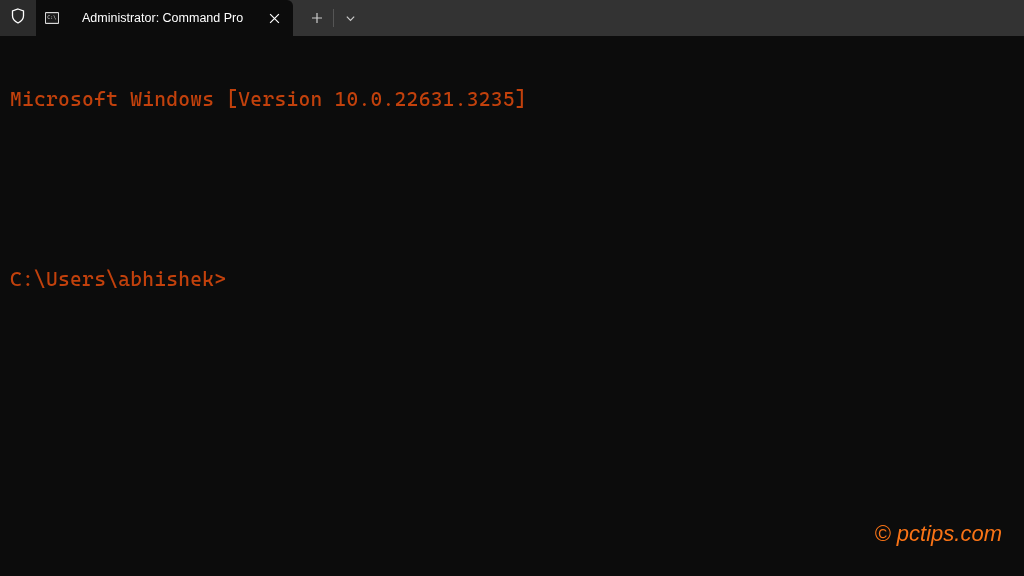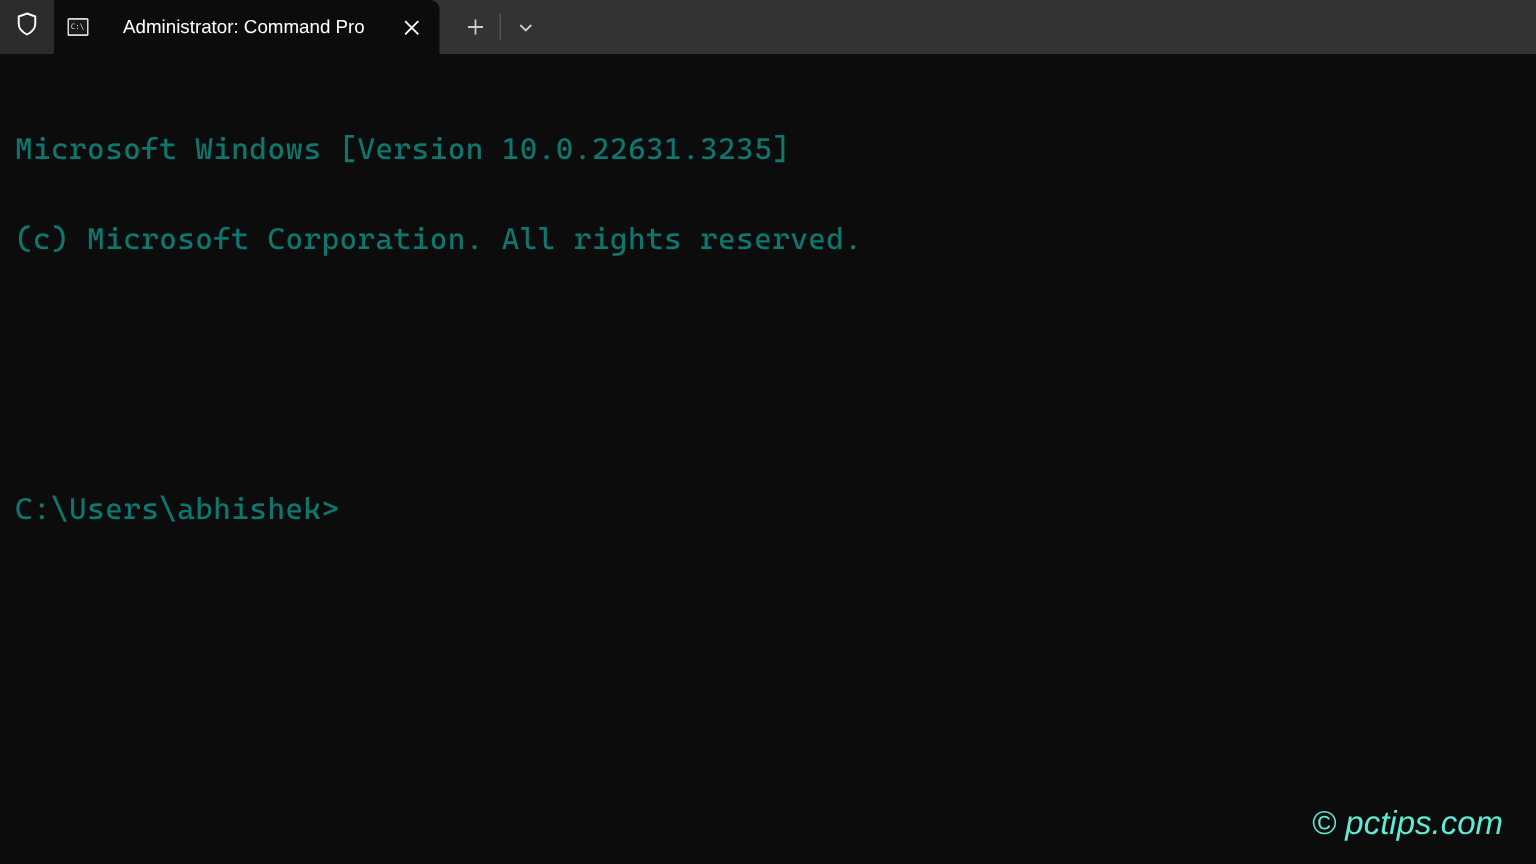--- a/index.html
+++ b/index.html
@@ -77,42 +77,42 @@
       justify-content: center;
       color: #cccccc;
     }
     .tab-divider {
       width: 1px;
       height: 18px;
       background: #555555;
     }
     .terminal {
       padding: 18px 10px;
-      color: #0f766e;
+      color: #c2410c;
       font-size: 20px;
       line-height: 1.5;
       font-family: Consolas, "Cascadia Mono", monospace;
       white-space: pre;
       letter-spacing: 0.3px;
     }
     .cmd-line {
       position: relative;
       display: inline-block;
     }
     .underline {
       position: absolute;
       height: 3px;
       background: #e81123;
       bottom: -3px;
     }
     .watermark {
       position: absolute;
       right: 22px;
-      bottom: 14px;
-      color: #5eead4;
+      bottom: 29px;
+      color: #f97316;
       font-family: "Segoe UI", sans-serif;
       font-style: italic;
       font-size: 22px;
       font-weight: 500;
     }
     .blank-line {
       height: 30px;
     }
   </style>
 </head>
@@ -155,19 +155,18 @@
         <svg width="11" height="11" viewBox="0 0 12 12">
           <path d="M2 4 L6 8 L10 4" stroke="#cccccc" stroke-width="1.3" fill="none"></path>
         </svg>
       </span>
     </div>
   </div>
 </div>
 
 <div class="terminal">
 <div>Microsoft Windows [Version 10.0.22631.3235]</div>
-<div>(c) Microsoft Corporation. All rights reserved.</div>
 <div class="blank-line"></div>
 <div class="blank-line"></div>
 <div><span>C:\Users\abhishek&gt;</span></div>
 </div>
 
 <div class="watermark">© pctips.com</div>
 
 </body></html>

